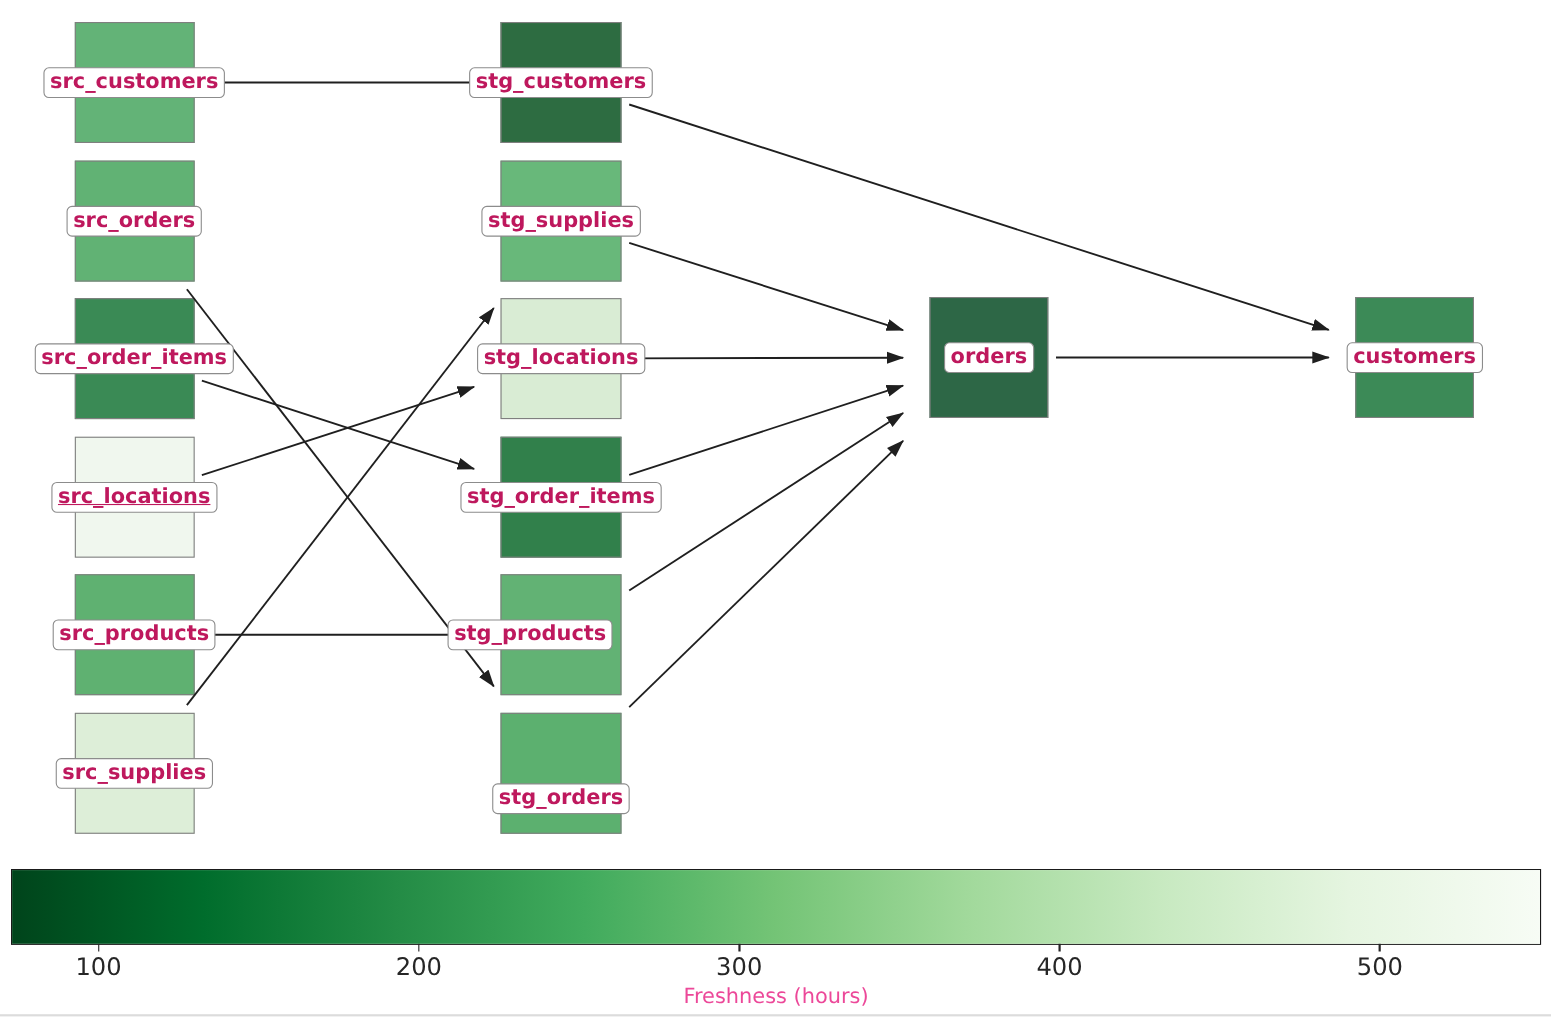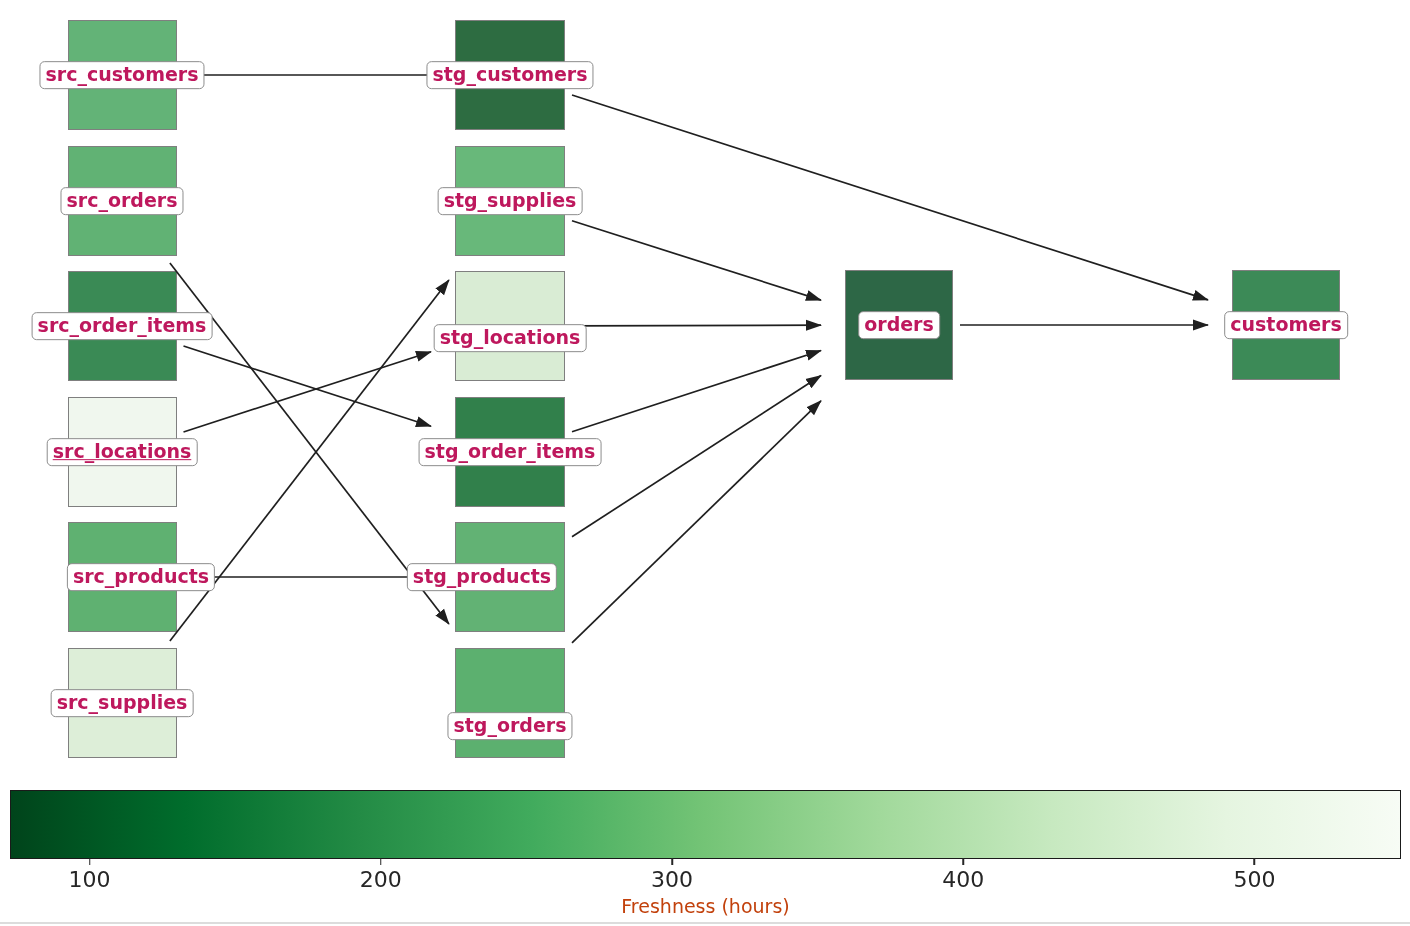--- a/index.html
+++ b/index.html
@@ -28,21 +28,21 @@
   .cb-tick{
     position:absolute;top:100%;width:1.5px;height:7px;background:#262626;
     transform:translateX(-50%);
   }
   .cb-ticklabel{
     position:absolute;top:calc(100% + 9px);transform:translateX(-50%);
     font-size:22px;color:#262626;
   }
   #colorbar-label{
     position:absolute;left:50%;top:calc(100% + 37px);transform:translateX(-50%);
-    font-size:19px;color:#c2410c;white-space:nowrap;
+    font-size:19px;color:#ec4899;white-space:nowrap;
   }
   #bottom-hairline{
     position:absolute;left:0;top:922px;width:1410px;height:1.5px;background:#dcdcdc;
   }
 </style>
 </head>
 <body>
 
 <div id="figure">
   <div id="nodes-layer">
@@ -81,25 +81,25 @@
       <line x1="572.0" y1="536.8" x2="821.0" y2="375.5" stroke="#1f1f1f" stroke-width="1.7" marker-end="url(#arrowhead)"></line>
       <line x1="572.0" y1="642.8" x2="821.0" y2="400.8" stroke="#1f1f1f" stroke-width="1.7" marker-end="url(#arrowhead)"></line>
       <line x1="960.0" y1="325.0" x2="1208.0" y2="325.0" stroke="#1f1f1f" stroke-width="1.7" marker-end="url(#arrowhead)"></line>
     </svg>
 
   <div id="labels-layer">
       <div class="node-label" style="left: 122px; top: 75px;">src_customers</div>
       <div class="node-label" style="left: 122px; top: 201px;">src_orders</div>
       <div class="node-label" style="left: 122px; top: 326px;">src_order_items</div>
       <div class="node-label" style="left: 122px; top: 452px; text-decoration: underline;">src_locations</div>
-      <div class="node-label" style="left: 122px; top: 577px; margin-left: 19px;">src_products</div>
+      <div class="node-label" style="left: 122px; top: 577px;">src_products</div>
       <div class="node-label" style="left: 122px; top: 703px;">src_supplies</div>
       <div class="node-label" style="left: 510px; top: 75px; text-align: right;">stg_customers</div>
       <div class="node-label" style="left: 510px; top: 201px;">stg_supplies</div>
-      <div class="node-label" style="left: 510px; top: 338px;">stg_locations</div>
+      <div class="node-label" style="left: 510px; top: 326px;">stg_locations</div>
       <div class="node-label" style="left: 510px; top: 452px;">stg_order_items</div>
       <div class="node-label" style="left: 482px; top: 577px;">stg_products</div>
       <div class="node-label" style="left: 510px; top: 726px;">stg_orders</div>
       <div class="node-label" style="left: 899px; top: 325px;">orders</div>
       <div class="node-label" style="left: 1286px; top: 325px;">customers</div>
     </div>
 
   <div id="colorbar">
     <div id="colorbar-gradient" style="background: linear-gradient(90deg, rgb(0, 68, 27), rgb(0, 109, 44), rgb(35, 139, 69), rgb(65, 171, 93), rgb(116, 196, 118), rgb(161, 217, 155), rgb(199, 233, 192), rgb(229, 245, 224), rgb(247, 252, 245));"></div>
     <div id="colorbar-ticks">

